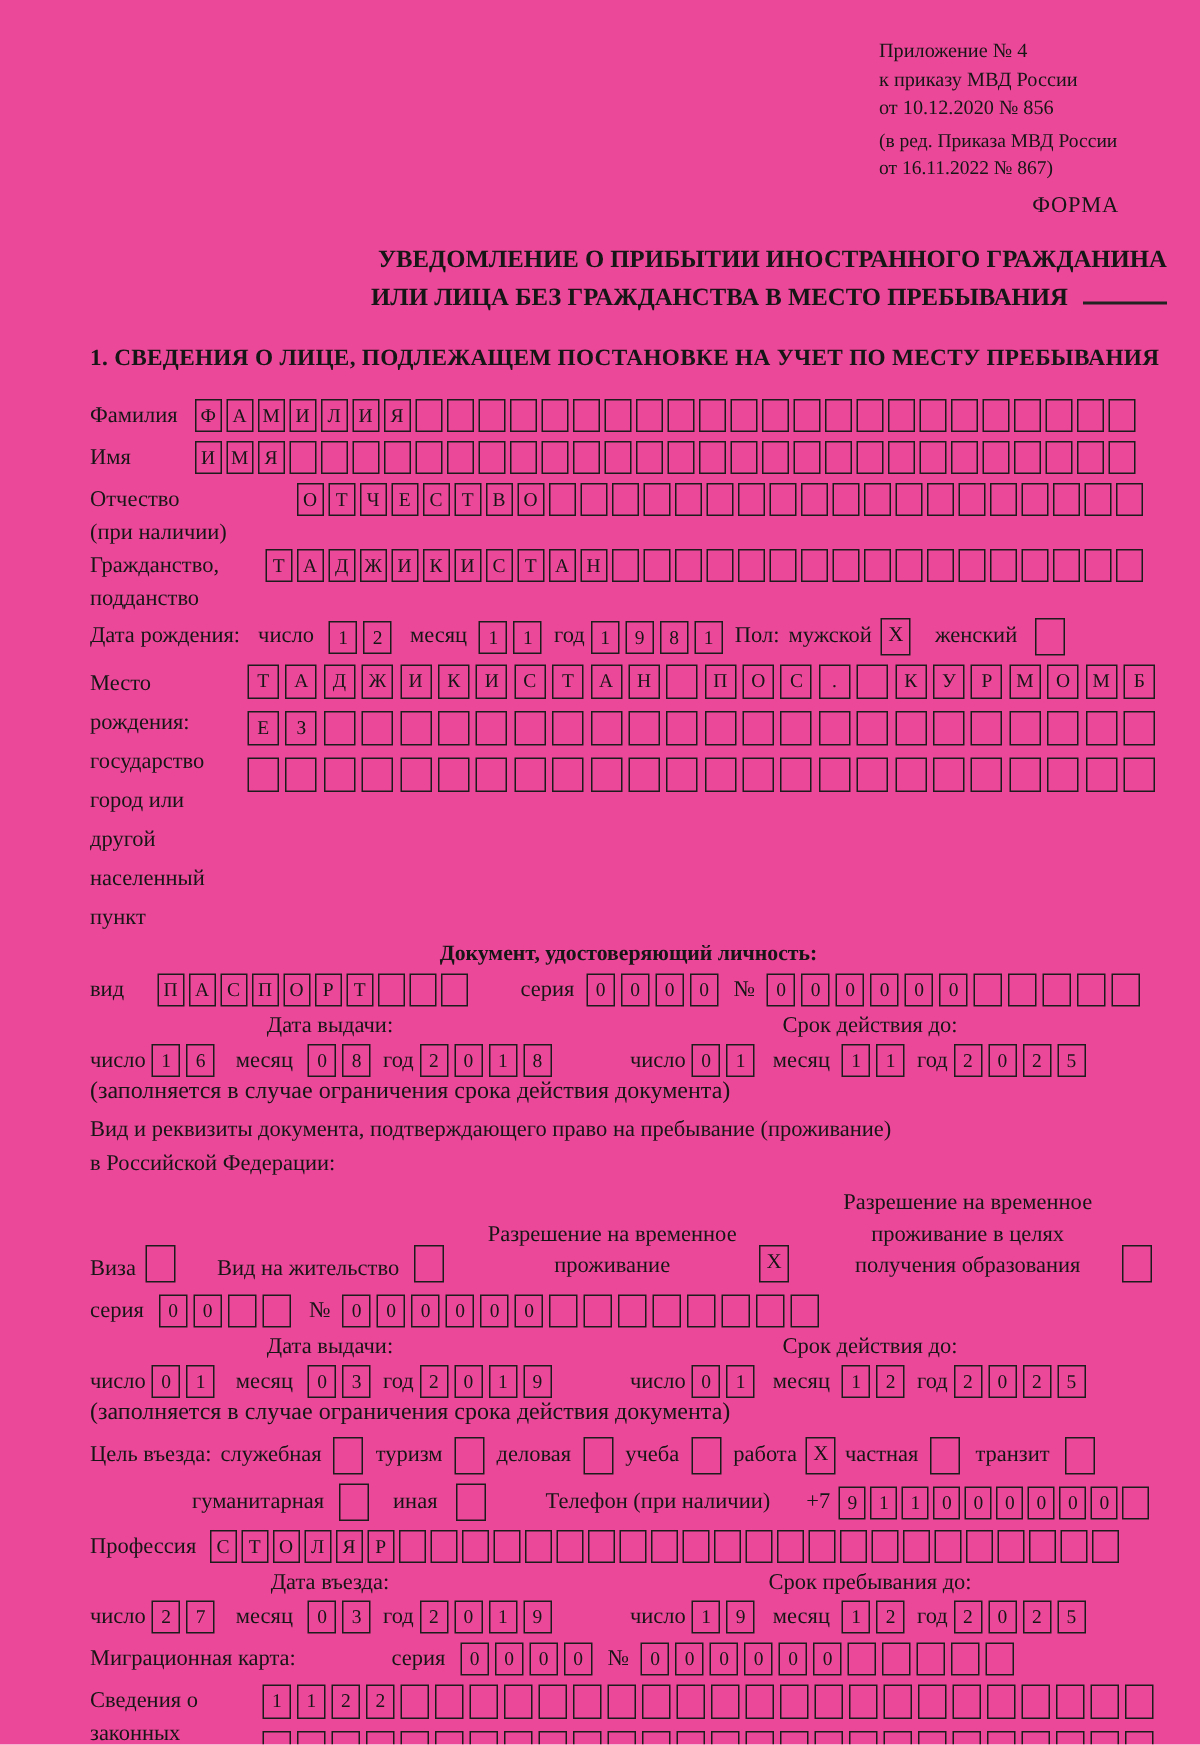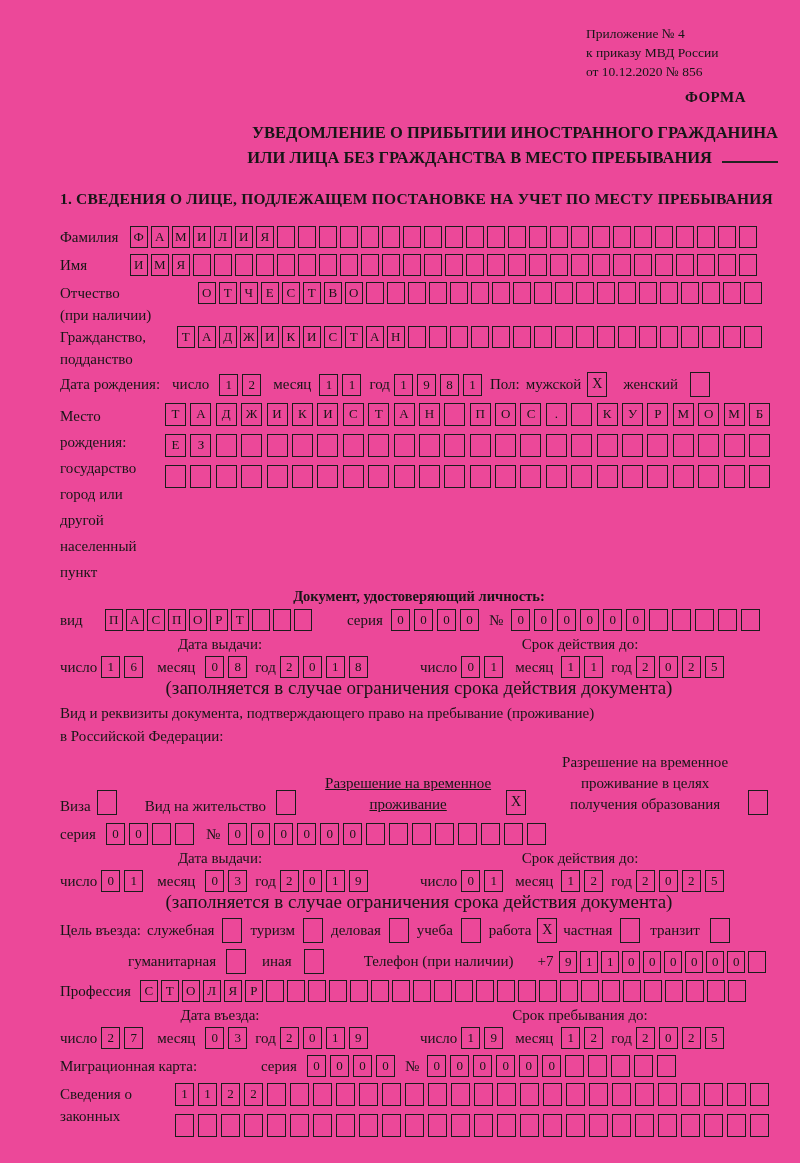--- a/index.html
+++ b/index.html
@@ -10,21 +10,21 @@
     padding:24px 22px 0 60px;
     background:#ec4899;
     color:#161616;
     font-family:"Liberation Serif","DejaVu Serif",serif;
     font-size:15px;
     overflow:hidden;
   }
   
   .annex{margin-left:auto;width:192px;font-size:13.5px;line-height:19px;}
   .annex-note{margin-top:4px;font-size:13px;line-height:18px;}
-  .forma{margin-top:8px;text-align:right;padding-right:32px;font-weight:bold;font-size:15px;letter-spacing:.5px;}
+  .forma{margin-top:8px;text-align:right;padding-right:32px;font-weight:normal;font-size:15px;letter-spacing:.5px;}
   
   .title{margin-top:14px;text-align:right;font-weight:bold;font-size:16.5px;line-height:25px;}
   .blank-line{display:inline-block;width:56px;border-bottom:2px solid #222;margin-left:10px;vertical-align:baseline;}
   .sec-heading{margin-top:20px;font-weight:bold;font-size:15.5px;letter-spacing:.2px;}
   
   .frow{display:flex;align-items:center;}
   .cells{display:flex;flex-wrap:nowrap;}
   .cell{
     flex:0 0 auto;box-sizing:border-box;
     width:17.5px;height:22px;margin-right:3.5px;
@@ -52,35 +52,39 @@
   .ml12{margin-left:12px}.ml16{margin-left:16px}.ml24{margin-left:24px}.ml28{margin-left:28px}
   .ml32{margin-left:32px}.ml40{margin-left:40px}.ml68{margin-left:68px}
   
   .doc-heading{margin-top:3px;text-align:center;font-weight:bold;font-size:14.5px;}
   
   .dates{display:flex;margin-top:4px;}
   .dcol-l{width:360px;flex:0 0 auto;}
   .dcol-r{flex:1 1 auto;}
   .dhead{font-size:15px;text-align:center;width:320px;line-height:18px;}
   .drow{display:flex;align-items:center;margin-top:3px;}
-  .note{font-size:19px;text-align:center;margin-top:2px;line-height:16px;}
+  .note{font-size:16px;text-align:left;margin-top:2px;line-height:16px;}
   .intro{margin-top:6px;line-height:23px;}
   
   .optrow{display:flex;align-items:flex-end;margin-top:4px;}
   .optblock{text-align:center;line-height:21px;font-size:15px;}
 </style>
 </head>
 <body>
 
 <div class="page">
 
   <div class="annex">
     <div>Приложение № 4</div>
     <div>к приказу МВД России</div>
     <div>от 10.12.2020 № 856</div>
+    <div class="annex-note">
+      <div>(в ред. Приказа МВД России</div>
+      <div>от 16.11.2022 № 867)</div>
+    </div>
   </div>
 
   <div class="forma">ФОРМА</div>
 
   <div class="title">
     <div>УВЕДОМЛЕНИЕ О ПРИБЫТИИ ИНОСТРАННОГО ГРАЖДАНИНА</div>
     <div><span>ИЛИ ЛИЦА БЕЗ ГРАЖДАНСТВА В МЕСТО ПРЕБЫВАНИЯ</span><span class="blank-line"></span></div>
   </div>
 
   <div class="sec-heading">1. СВЕДЕНИЯ О ЛИЦЕ, ПОДЛЕЖАЩЕМ ПОСТАНОВКЕ НА УЧЕТ ПО МЕСТУ ПРЕБЫВАНИЯ</div>
@@ -431,21 +435,21 @@
   <div class="intro">
     <div>Вид и реквизиты документа, подтверждающего право на пребывание (проживание)</div>
     <div>в Российской Федерации:</div>
   </div>
 
   <div class="optrow">
     <span class="lbl">Виза</span>
     <span class="chk ml6"></span>
     <span class="lbl ml28">Вид на жительство</span>
     <span class="chk ml10"></span>
-    <span class="optblock ml24" style="width:176px;text-decoration:underline;">Разрешение на временное проживание</span>
+    <span class="optblock ml24" style="width:176px;">Разрешение на временное проживание</span>
     <span class="chk ml10">X</span>
     <span class="optblock ml28" style="width:182px;">Разрешение на временное проживание в целях получения образования</span>
     <span class="chk ml12"></span>
   </div>
 
   <div class="frow mt8">
     <span class="lbl">серия</span>
     <span class="cells med ml10">
         <span class="cell">0</span>
         <span class="cell">0</span>

